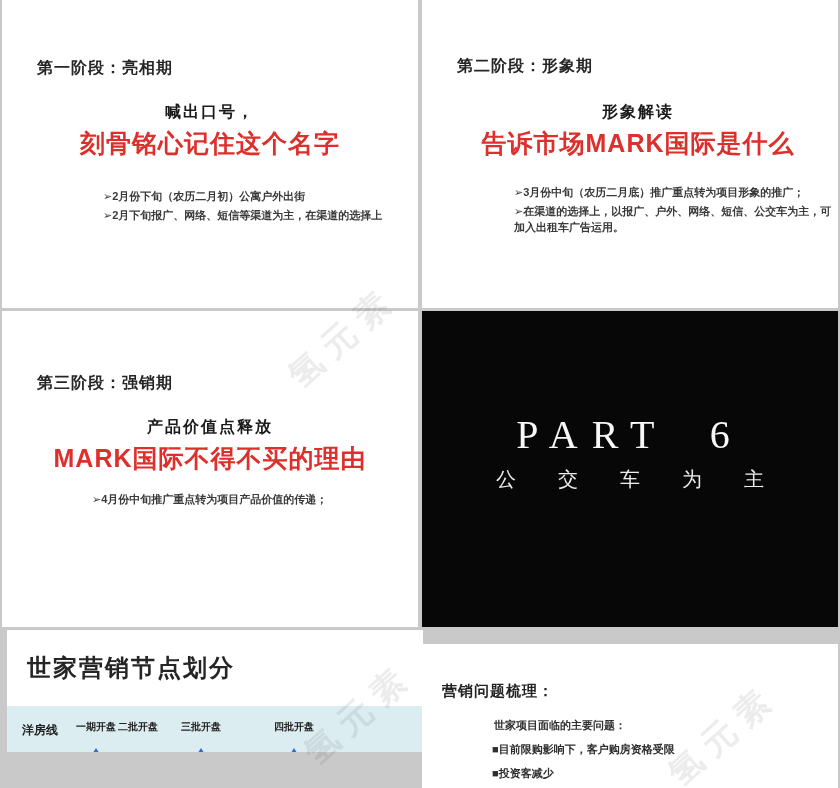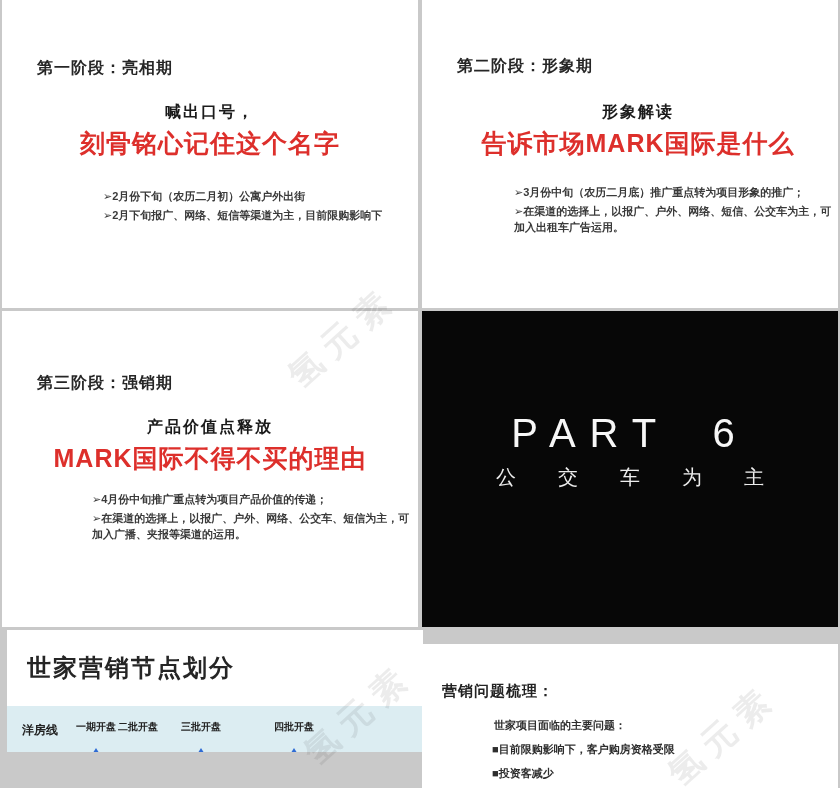--- a/index.html
+++ b/index.html
@@ -32,21 +32,21 @@
 
   .bullets{position:absolute;font-size:11px;font-weight:bold;color:#3a3a3a;}
   .bullets .bullet{line-height:16px;margin-bottom:3px;}
   .c1 .bullets{left:101px;top:188px;width:306px;}
   .c2 .bullets{left:92px;top:184px;width:320px;}
   .c3 .bullets{left:90px;top:180px;width:320px;}
 
   
   .part-wrap{position:absolute;left:0;top:0;width:100%;text-align:center;}
   .part-title{
-    margin-top:100px;font-family:Liberation Sans, sans-serif;
+    margin-top:100px;font-family:Liberation Serif, serif;
     font-size:40px;color:#f7f7f7;letter-spacing:14px;word-spacing:18px;font-weight:normal;
   }
   .part-subtitle{
     margin-top:8px;font-family:"Liberation Serif","DejaVu Serif",serif;
     font-size:20px;color:#ededed;letter-spacing:42px;padding-left:42px;
   }
 
   
   .s5-title{position:absolute;left:20px;top:22px;font-size:24px;font-weight:600;color:#252525;letter-spacing:2px;}
   .s5-panel{position:absolute;left:0;right:0;top:76px;bottom:0;background:var(--panel-blue,#dcedf2);}
@@ -87,21 +87,21 @@
 <div id="page">
 
   <div class="cell c1">
     <div class="stage-header">第一阶段：亮相期</div>
     <div class="title-block">
       <div class="title-black">喊出口号，</div>
       <div class="title-red">刻骨铭心记住这个名字</div>
     </div>
     <div class="bullets">
       <div class="bullet">➢2月份下旬（农历二月初）公寓户外出街</div>
-      <div class="bullet">➢2月下旬报广、网络、短信等渠道为主，目前限购影响下</div>
+      <div class="bullet">➢2月下旬报广、网络、短信等渠道为主，在渠道的选择上</div>
     </div>
   </div>
 
   <div class="cell c2">
     <div class="stage-header">第二阶段：形象期</div>
     <div class="title-block">
       <div class="title-black">形象解读</div>
       <div class="title-red">告诉市场MARK国际是什么</div>
     </div>
     <div class="bullets">
@@ -111,21 +111,20 @@
   </div>
 
   <div class="cell c3">
     <div class="stage-header">第三阶段：强销期</div>
     <div class="title-block">
       <div class="title-black">产品价值点释放</div>
       <div class="title-red">MARK国际不得不买的理由</div>
     </div>
     <div class="bullets">
       <div class="bullet">➢4月份中旬推广重点转为项目产品价值的传递；</div>
-      <div class="bullet">➢在渠道的选择上，以报广、户外、网络、公交车、短信为主，可加入广播、夹报等渠道的运用。</div>
     </div>
   </div>
 
   <div class="cell c4">
     <div class="part-wrap">
       <div class="part-title">PART 6</div>
       <div class="part-subtitle">公交车为主</div>
     </div>
   </div>
 

